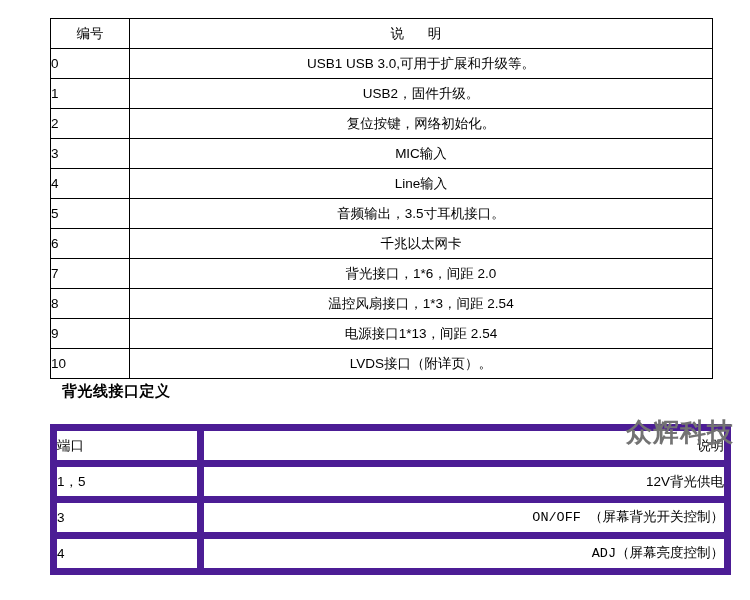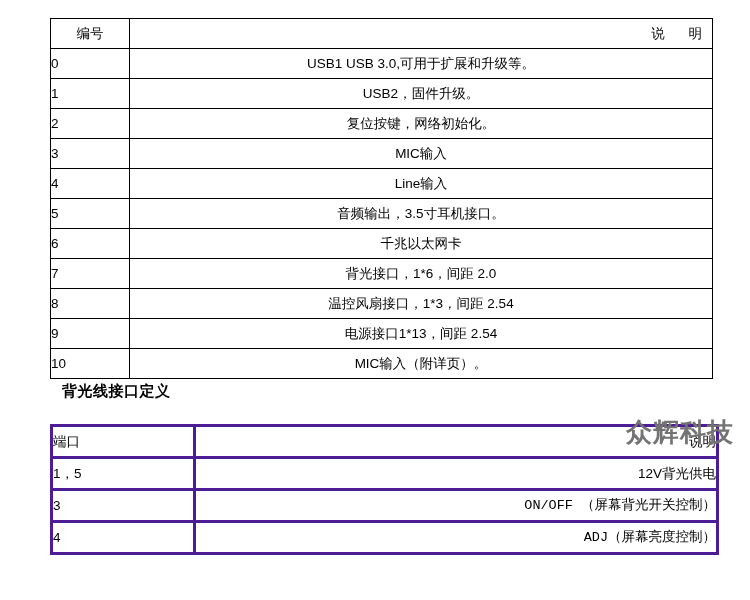--- a/index.html
+++ b/index.html
@@ -33,21 +33,21 @@
   .table1 td, .table1 th {
     border: 1px solid #000000;
     padding: 0;
     font-weight: normal;
     font-size: 13.5px;
     line-height: 1;
     vertical-align: middle;
     height: 29px;
   }
   .table1 .col-no { width: 78px; }
-  .table1 .col-desc { width: 582px; text-align: right; }
+  .table1 .col-desc { width: 582px; }
 
   .th-cell {
     text-align: center;
     font-size: 14px;
     letter-spacing: 0px;
   }
   .th-cell .spaced {
     letter-spacing: 10px;
   }
   .cell-no {
@@ -76,21 +76,21 @@
   
   .table2 {
     position: absolute;
     left: 50px;
     top: 424px;
     width: 660px;
     border-collapse: collapse;
     table-layout: fixed;
   }
   .table2 td {
-    border: 3px solid #4c1d95;
+    border: 7px solid #4c1d95;
     padding: 0;
     font-size: 13.5px;
     line-height: 1;
     vertical-align: middle;
     height: 29px;
   }
   .table2 .col-port { width: 140px; }
   .table2 .col-note { width: 520px; }
   .cell-port {
     padding-left: 9px;
@@ -164,21 +164,21 @@
       <tr>
         <td class="cell-no">8</td>
         <td class="cell-desc">温控风扇接口，1*3，间距 2.54</td>
       </tr>
       <tr>
         <td class="cell-no">9</td>
         <td class="cell-desc">电源接口1*13，间距 2.54</td>
       </tr>
       <tr>
         <td class="cell-no">10</td>
-        <td class="cell-desc">MIC输入（附详页）。</td>
+        <td class="cell-desc">LVDS接口（附详页）。</td>
       </tr>
     </tbody>
   </table>
 
   <div class="section-title">背光线接口定义</div>
 
   <table class="table2">
     <tbody>
       <tr>
         <td class="col-port cell-port">端口</td>

